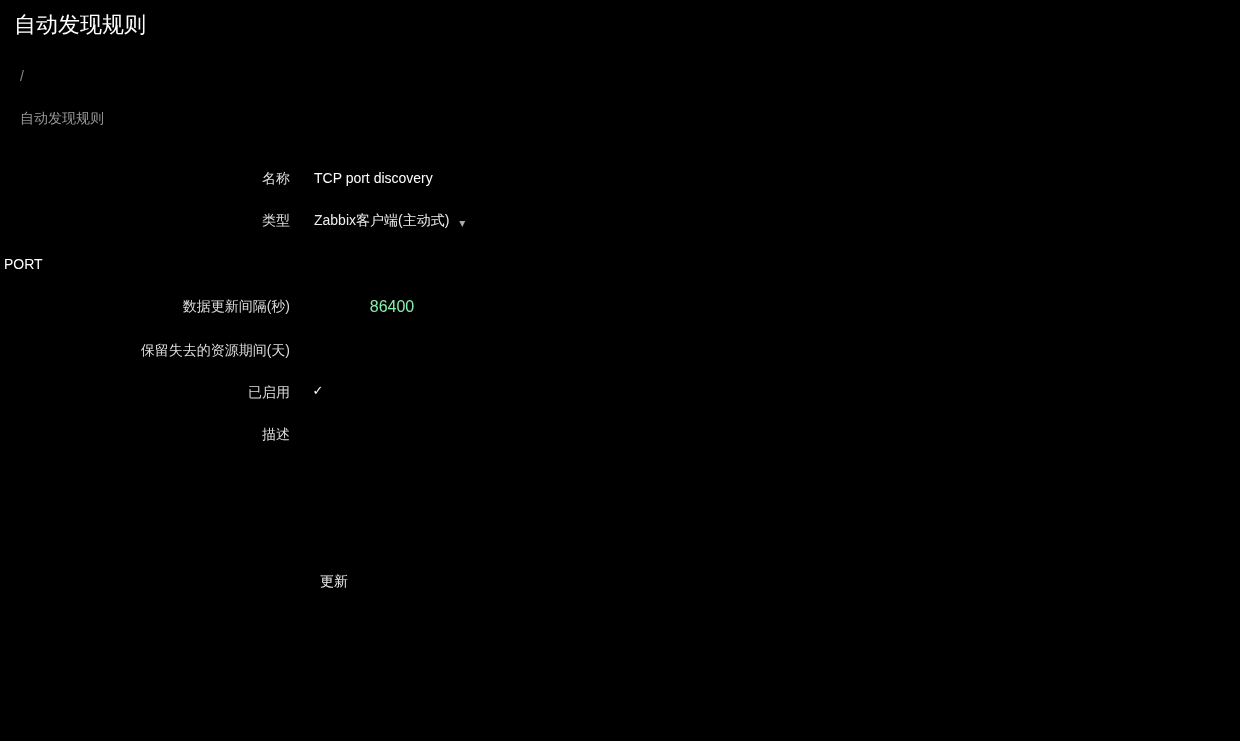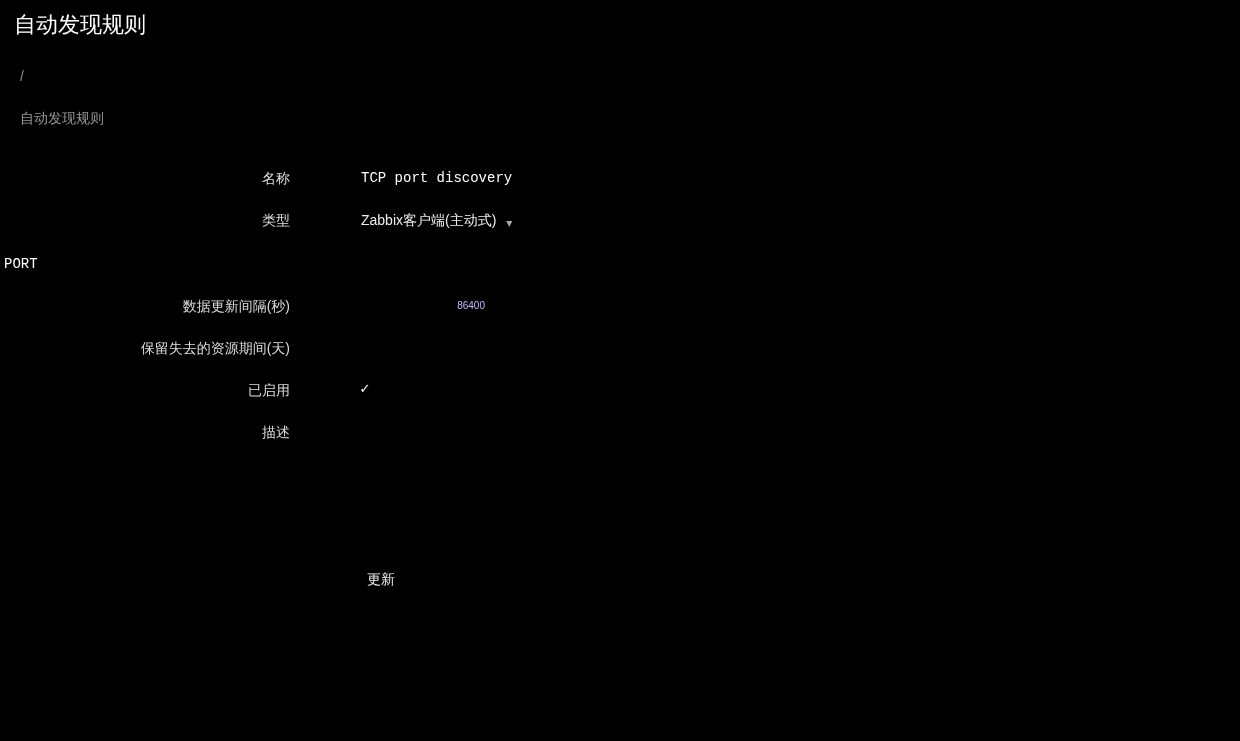--- a/index.html
+++ b/index.html
@@ -41,21 +41,20 @@
       padding: 4px 6px;
       cursor: pointer;
     }
     .form-wrap {
       padding: 24px 0 0 0;
     }
     .form-row {
       display: flex;
       align-items: flex-start;
       margin-bottom: 22px;
-      gap: 47px;
     }
     .form-label {
       width: 310px;
       text-align: right;
       font-size: 14px;
       color: #ddd;
       padding-right: 20px;
       padding-top: 2px;
     }
     .form-control {
@@ -63,43 +62,42 @@
       font-size: 14px;
       color: #eee;
     }
     .text-input {
       background: transparent;
       border: none;
       color: #fff;
       font-size: 14px;
       padding: 2px 4px;
       width: 300px;
-      font-family: Liberation Mono, monospace;
     }
     .select-wrap {
       display: inline-flex;
       align-items: flex-end;
       gap: 10px;
       color: #eee;
       font-size: 14px;
       padding: 2px 4px;
       cursor: pointer;
     }
     .select-caret {
       font-size: 12px;
       color: #aaa;
     }
     .num-input {
       background: transparent;
       border: none;
-      color: #c4b5fd;
-      font-size: 10px;
+      color: #86efac;
+      font-size: 16px;
       padding: 2px 4px;
       width: 100px;
-      text-align: right;
+      text-align: center;
     }
     .num-input.indent {
       margin-left: 32px;
     }
     .textarea {
       background: transparent;
       border: none;
       width: 420px;
       height: 120px;
       color: #fff;

